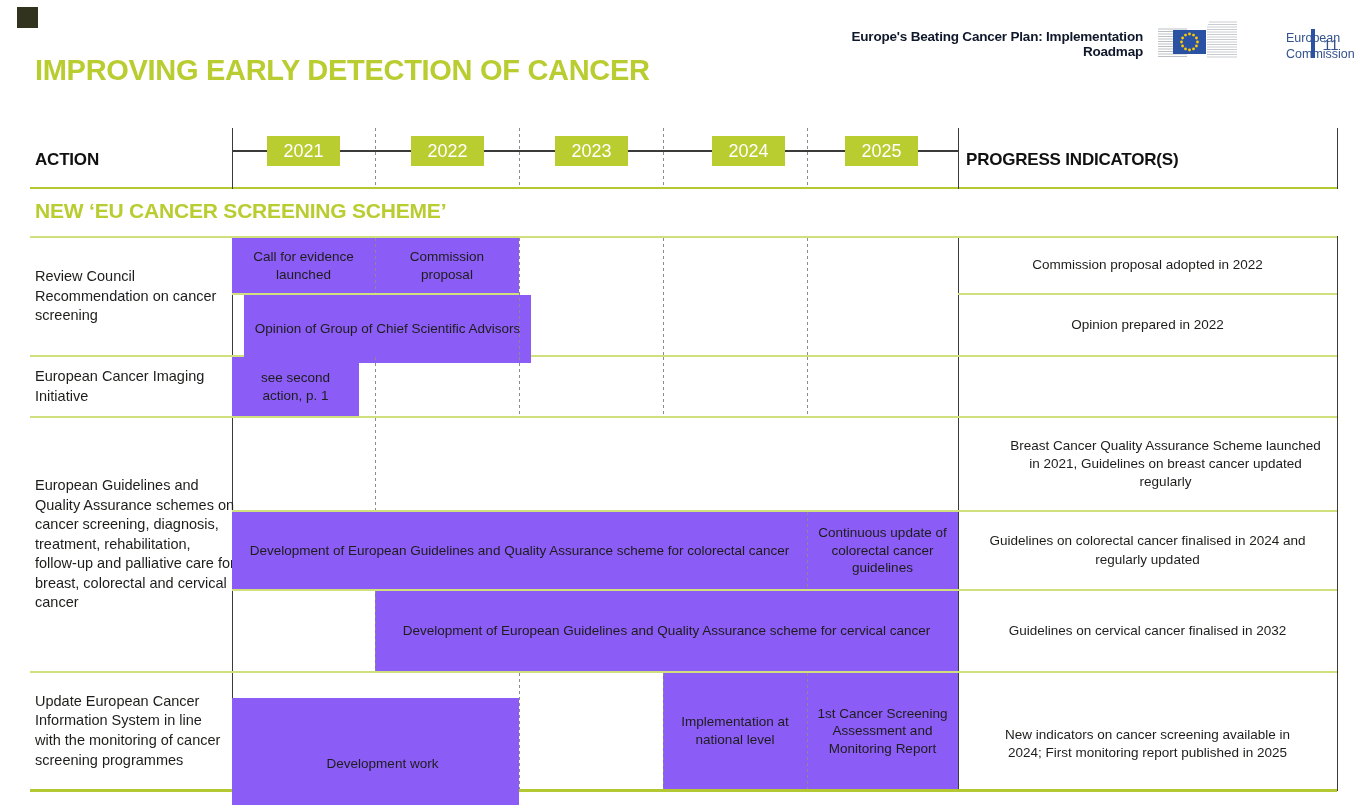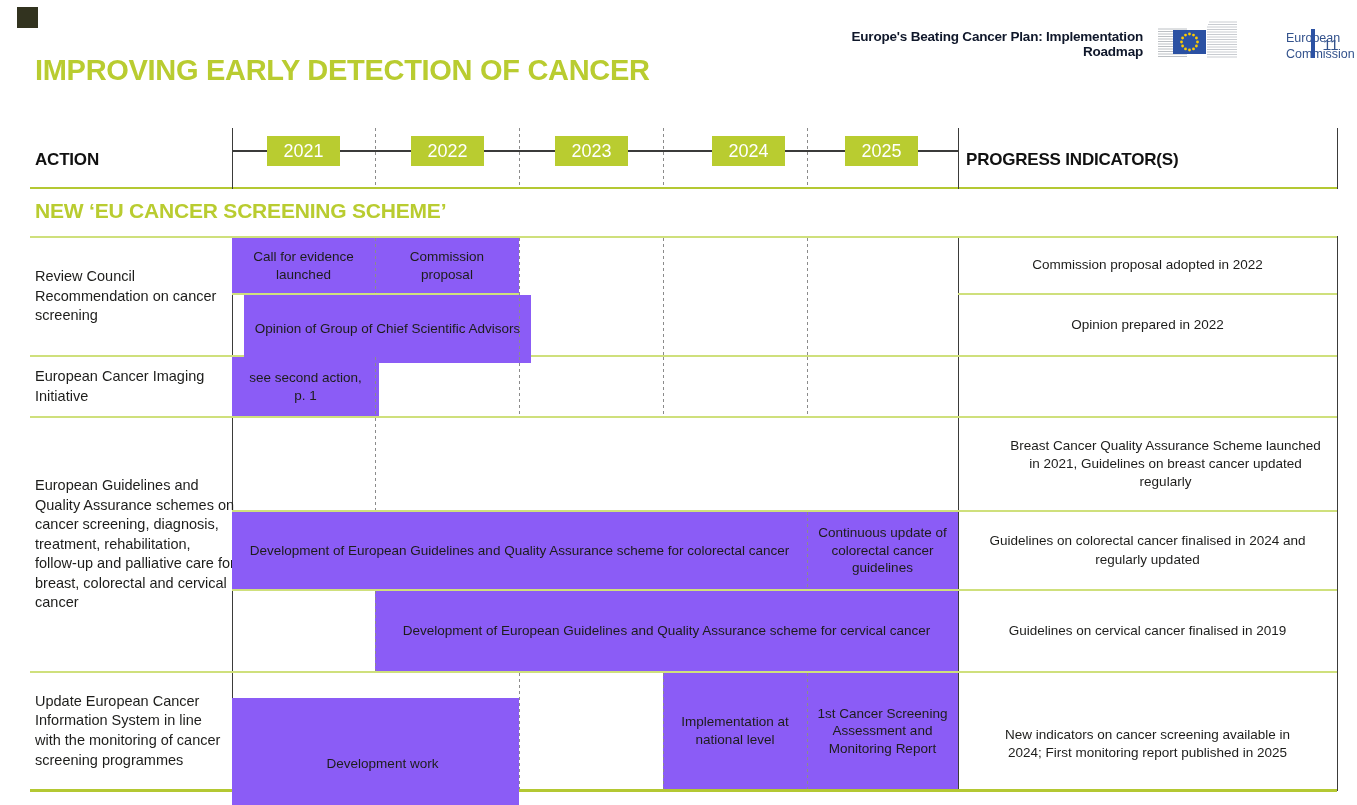--- a/index.html
+++ b/index.html
@@ -143,28 +143,28 @@
   <div class="action-cell" style="left:35px;top:673px;width:195px;height:116px;">
     <span>Update European Cancer Information System in line with the monitoring of cancer screening programmes</span>
     </div>
 
   <div class="cell" style="left:232px;top:238px;width:143px;height:55px;">Call for evidence launched</div>
   <div class="cell" style="left:375px;top:238px;width:144px;height:55px;">Commission proposal</div>
   <div class="cell" style="left:232px;top:295px;width:287px;height:68px;margin-left:12px;">Opinion of Group of Chief Scientific Advisors</div>
   <div class="pcell" style="left:958px;top:238px;width:379px;height:55px;">Commission proposal adopted in 2022</div>
   <div class="pcell" style="left:958px;top:295px;width:379px;height:60px;">Opinion prepared in 2022</div>
 
-  <div class="cell" style="left:232px;top:357px;width:147px;height:59px;">see second action, p. 1</div>
+  <div class="cell" style="left:232px;top:357px;width:127px;height:59px;">see second action, p. 1</div>
 
   <div class="cell tight" style="left:232px;top:512px;width:575px;height:77px;">Development of European Guidelines and Quality Assurance scheme for colorectal cancer</div>
   <div class="cell" style="left:807px;top:512px;width:151px;height:77px;">Continuous update of colorectal cancer guidelines</div>
   <div class="cell tight" style="left:375px;top:591px;width:583px;height:80px;">Development of European Guidelines and Quality Assurance scheme for cervical cancer</div>
   <div class="pcell" style="left:958px;top:418px;width:379px;height:92px;margin-left:18px;">Breast Cancer Quality Assurance Scheme launched in 2021, Guidelines on breast cancer updated regularly</div>
   <div class="pcell" style="left:958px;top:512px;width:379px;height:77px;">Guidelines on colorectal cancer finalised in 2024 and regularly updated</div>
-  <div class="pcell" style="left:958px;top:591px;width:379px;height:80px;">Guidelines on cervical cancer finalised in 2019</div>
+  <div class="pcell" style="left:958px;top:591px;width:379px;height:80px;">Guidelines on cervical cancer finalised in 2032</div>
 
   <div class="cell" style="left:232px;top:698px;width:287px;height:132px;padding-left:24px;">Development work</div>
   <div class="cell" style="left:663px;top:673px;width:144px;height:116px;">Implementation at national level</div>
   <div class="cell" style="left:807px;top:673px;width:151px;height:116px;">1st Cancer Screening Assessment and Monitoring Report</div>
   <div class="pcell" style="left:958px;top:673px;width:379px;height:116px;margin-top:13px;">New indicators on cancer screening available in 2024; First monitoring report published in 2025</div>
 
   <div class="vdash" style="left:375px;top:128px;height:60px;"></div>
   <div class="vdash" style="left:519px;top:128px;height:60px;"></div>
   <div class="vdash" style="left:663px;top:128px;height:60px;"></div>
   <div class="vdash" style="left:807px;top:128px;height:60px;"></div>

